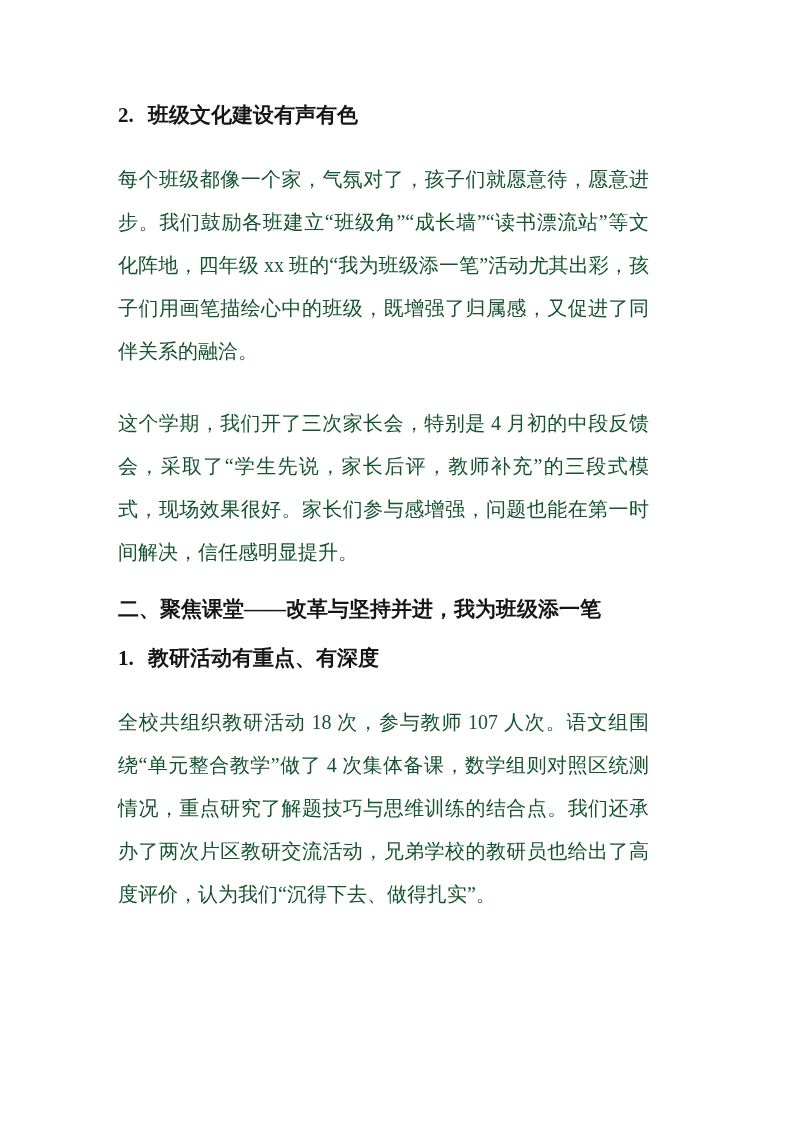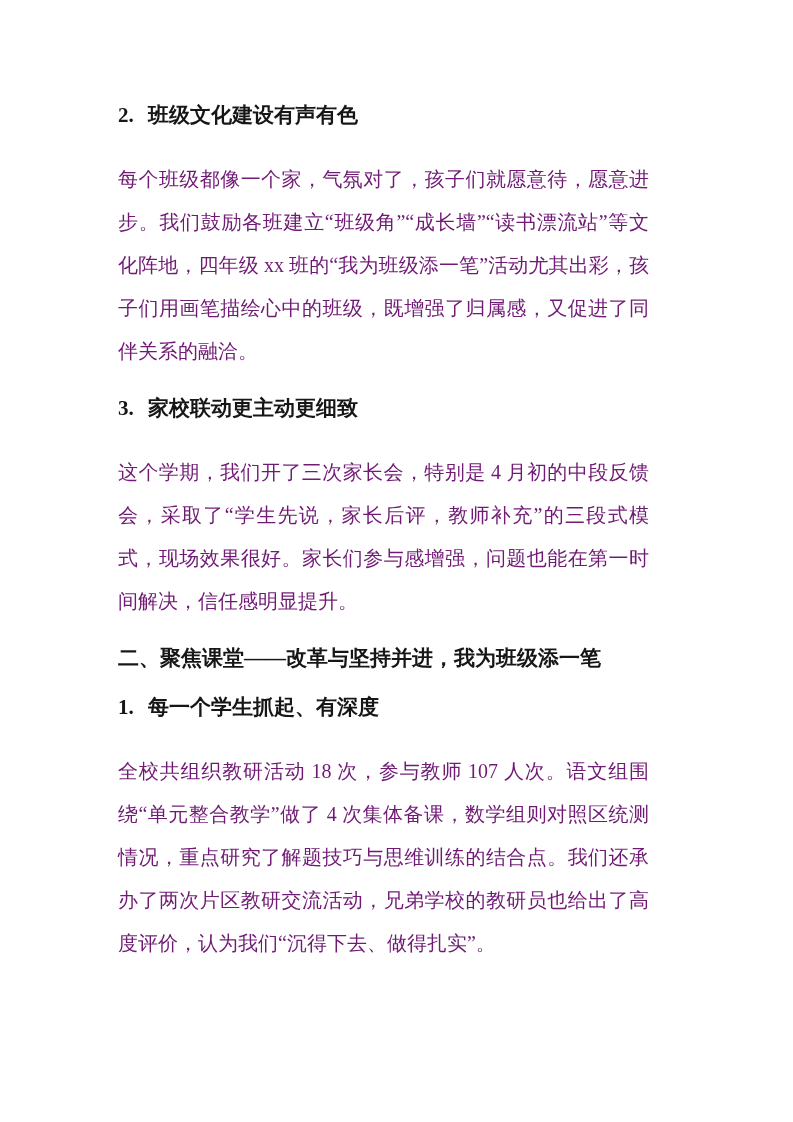--- a/index.html
+++ b/index.html
@@ -35,42 +35,39 @@
   .h-num .num {
     display: inline-block;
     min-width: 30px;
   }
   .para {
     font-size: 20px;
     line-height: 43px;
     margin: 29px 10px 0 0;
     text-align: justify;
     text-justify: inter-character;
-    color: #701a75;
+    color: #14532d;
   }
 </style>
 </head>
 <body>
 
 <div class="page">
 
   <div class="h-num">
     <span class="num">2.</span><span>班级文化建设有声有色</span>
   </div>
 
   <p class="para">每个班级都像一个家，气氛对了，孩子们就愿意待，愿意进步。我们鼓励各班建立“班级角”“成长墙”“读书漂流站”等文化阵地，四年级 xx 班的“我为班级添一笔”活动尤其出彩，孩子们用画笔描绘心中的班级，既增强了归属感，又促进了同伴关系的融洽。</p>
 
-  <div class="h-num">
-    <span class="num">3.</span><span>家校联动更主动更细致</span>
-  </div>
 
   <p class="para">这个学期，我们开了三次家长会，特别是 4 月初的中段反馈会，采取了“学生先说，家长后评，教师补充”的三段式模式，现场效果很好。家长们参与感增强，问题也能在第一时间解决，信任感明显提升。</p>
 
   <div class="h-sec">二、聚焦课堂——改革与坚持并进，我为班级添一笔</div>
 
 
   <div class="h-num">
-    <span class="num">1.</span><span>每一个学生抓起、有深度</span>
+    <span class="num">1.</span><span>教研活动有重点、有深度</span>
   </div>
 
   <p class="para">全校共组织教研活动 18 次，参与教师 107 人次。语文组围绕“单元整合教学”做了 4 次集体备课，数学组则对照区统测情况，重点研究了解题技巧与思维训练的结合点。我们还承办了两次片区教研交流活动，兄弟学校的教研员也给出了高度评价，认为我们“沉得下去、做得扎实”。</p>
 
 </div>
 
 </body></html>

